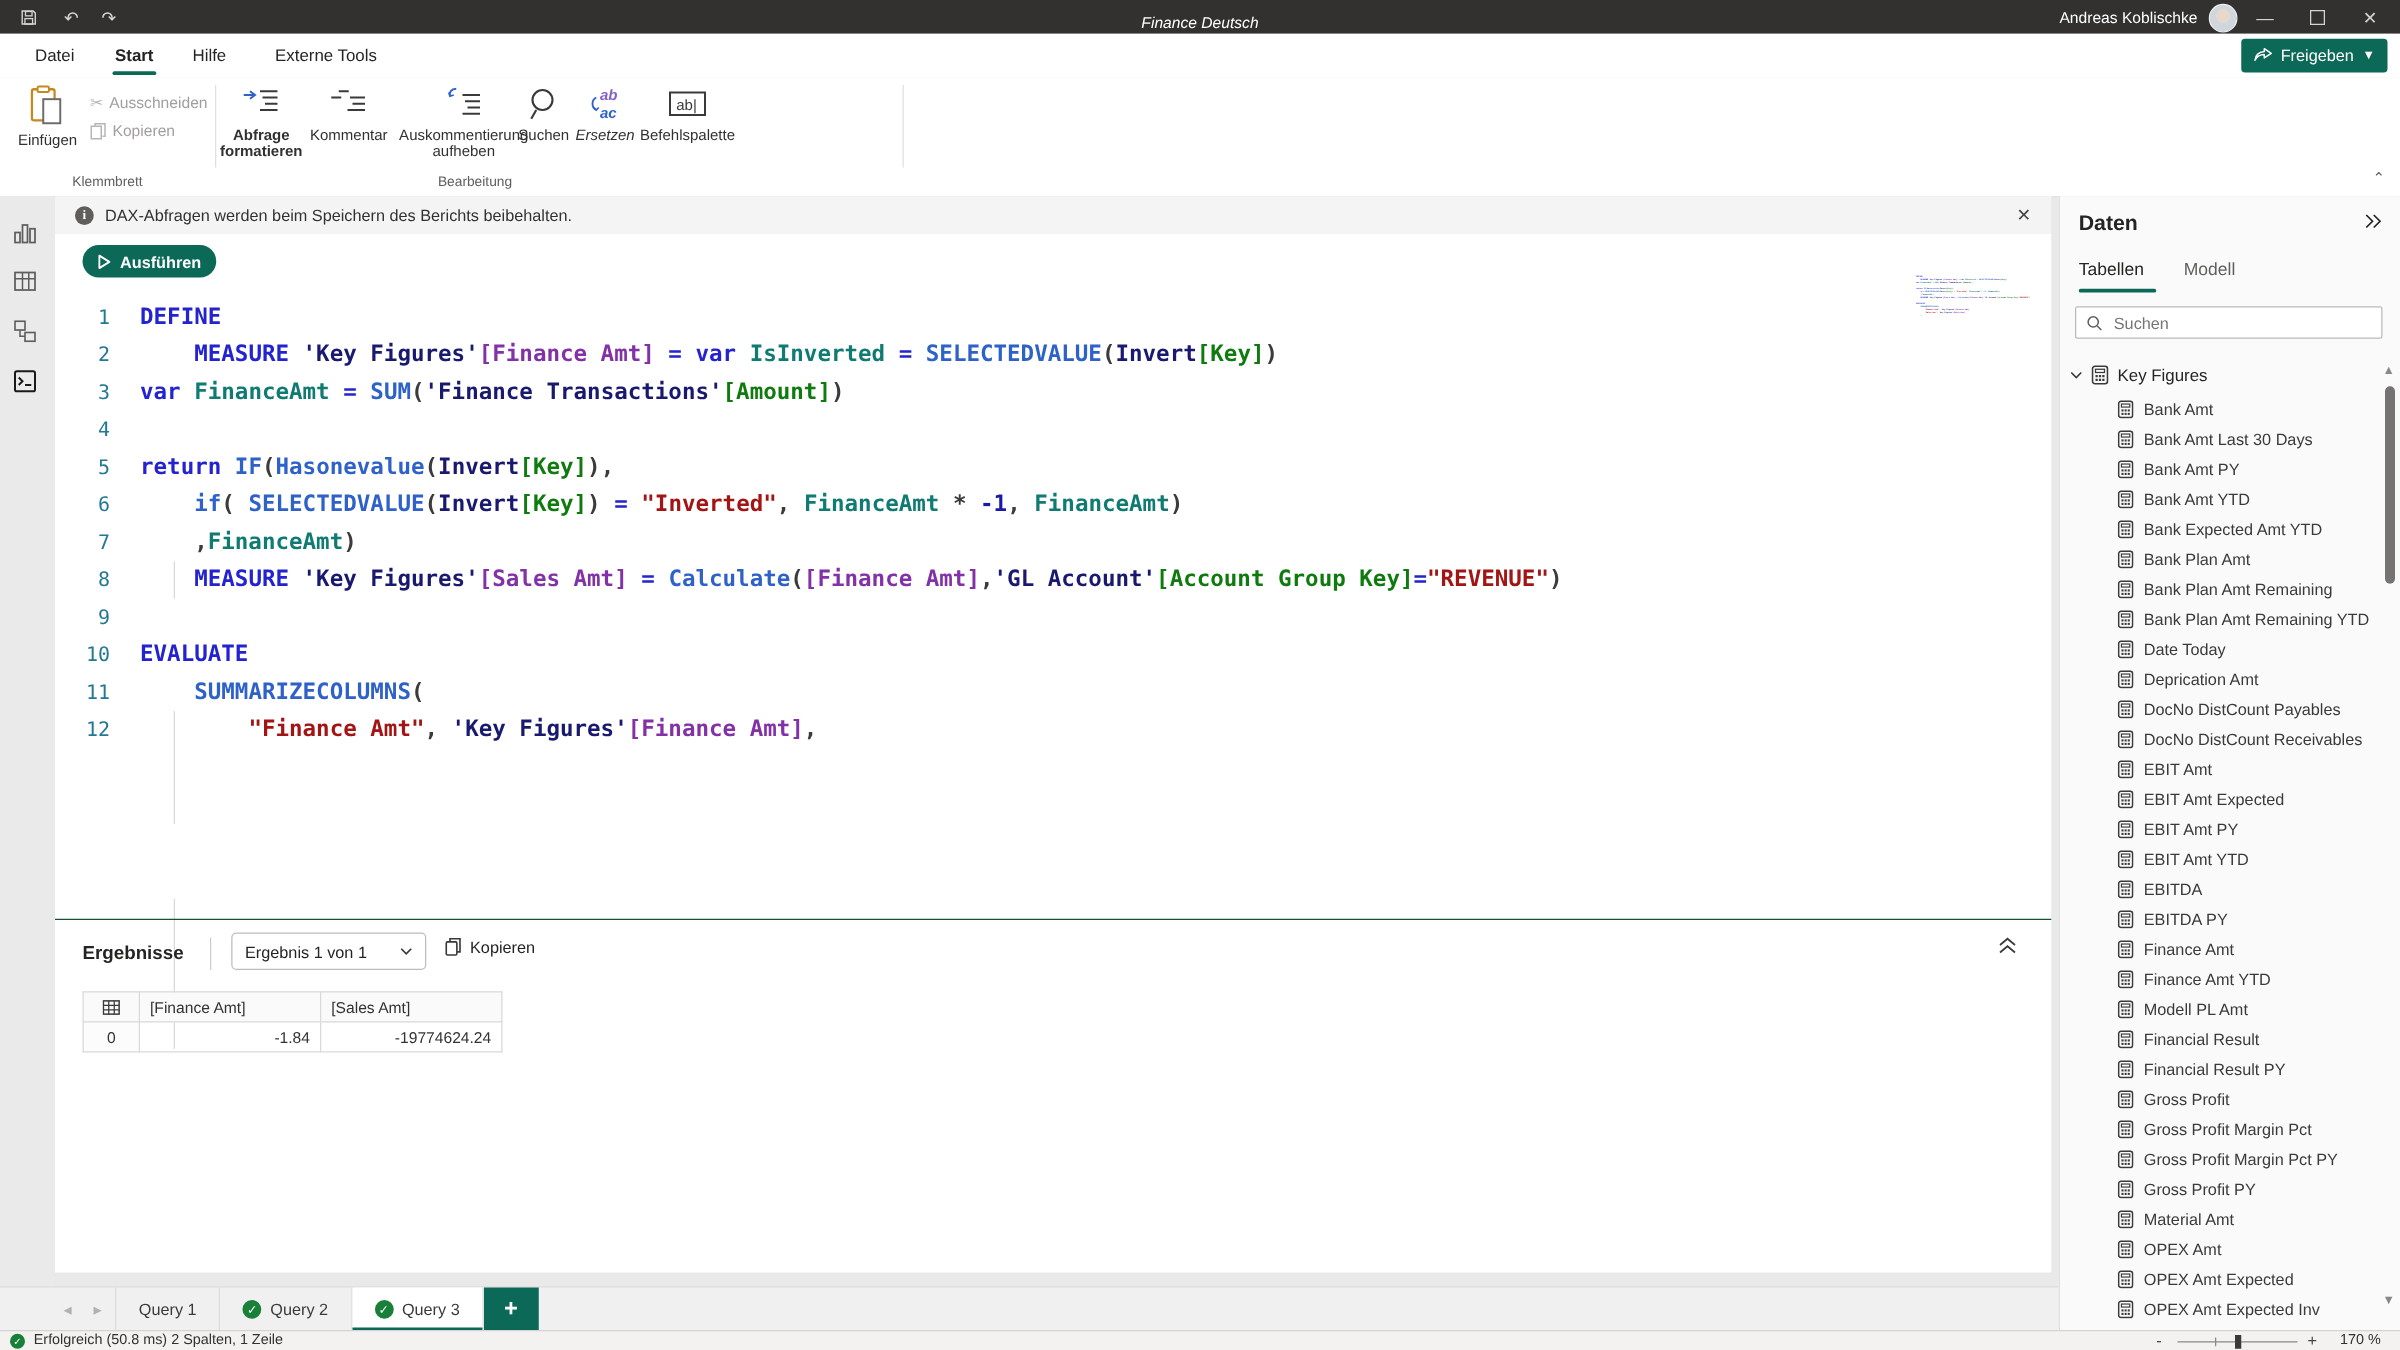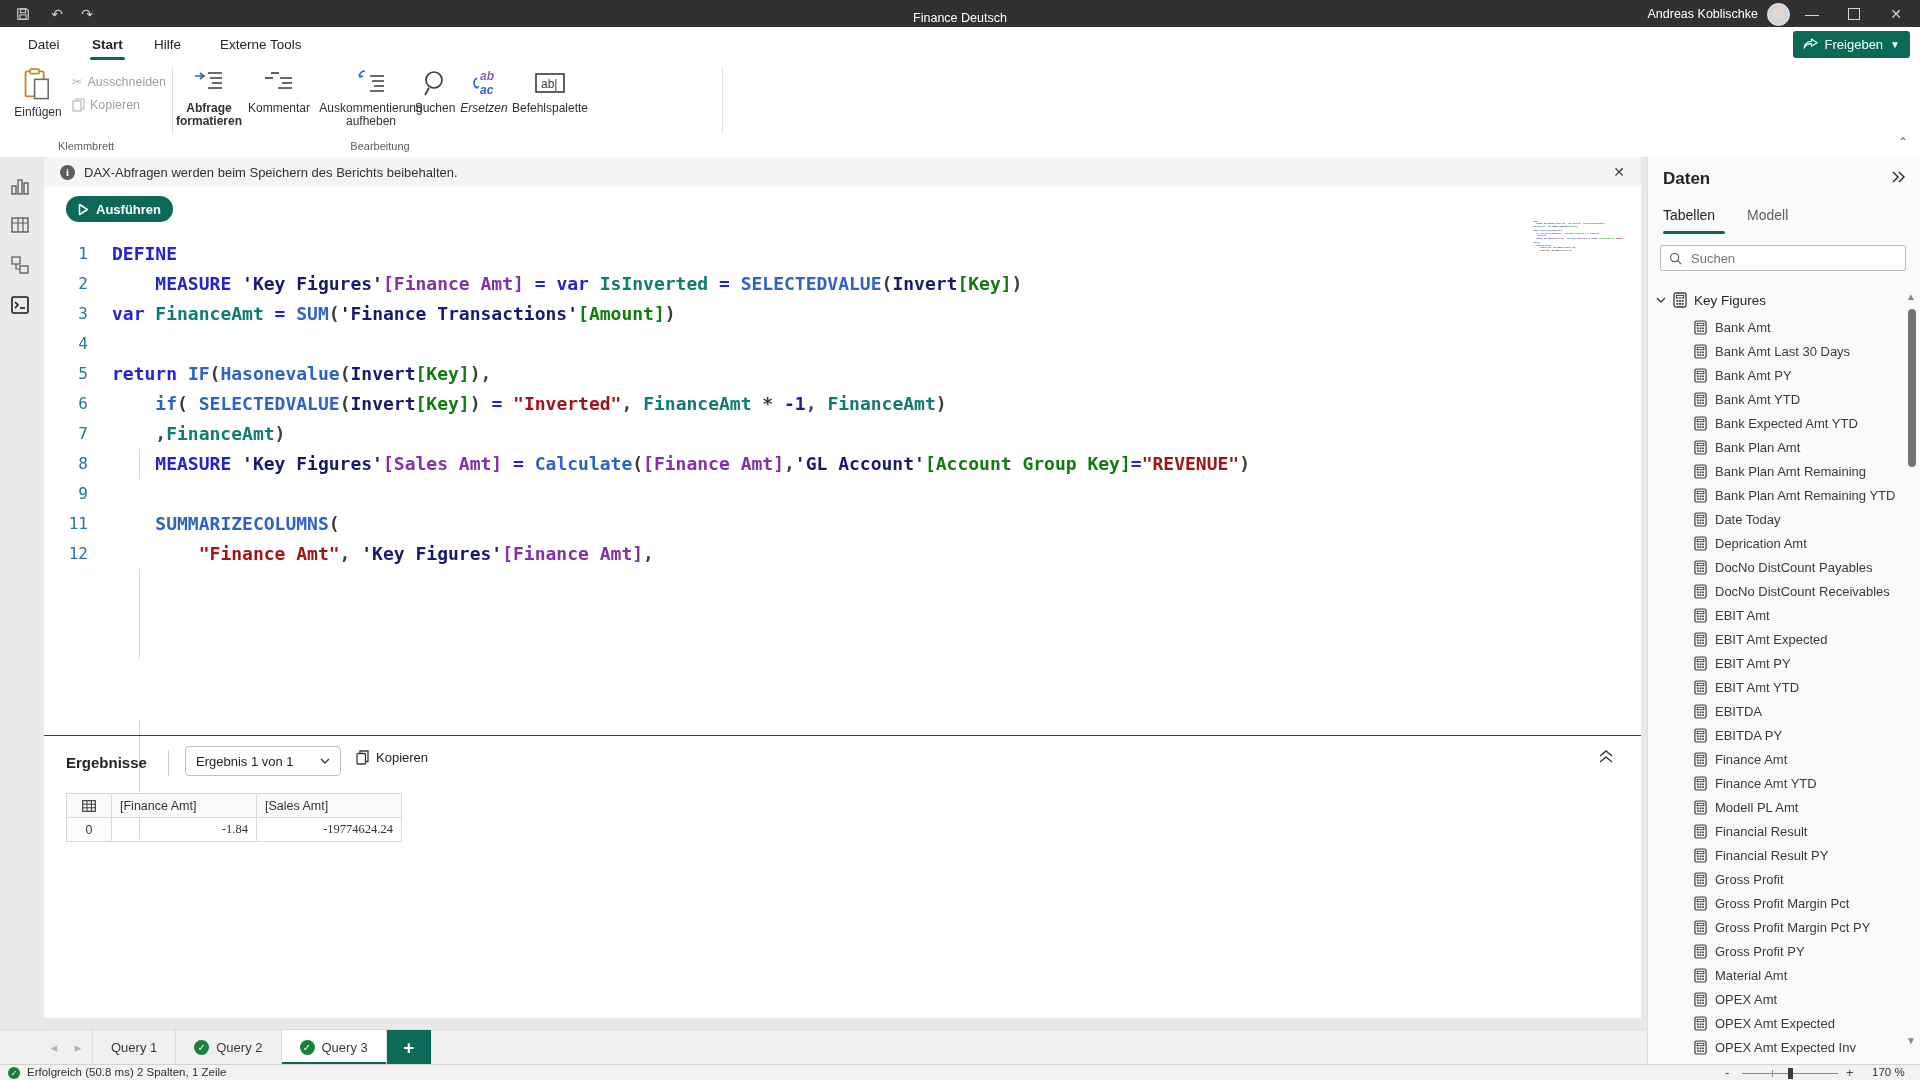--- a/index.html
+++ b/index.html
@@ -2,21 +2,21 @@
 <html><head>
 <meta charset="utf-8">
 <style>
   html,body{margin:0;padding:0;}
   body{width:1920px;height:1080px;position:relative;overflow:hidden;
        font-family:"Liberation Sans",sans-serif;background:#e9e9e9;color:#252423;}
   .abs{position:absolute;}
   
   #titlebar{left:0;top:0;width:1920px;height:27px;background:#323130;color:#fff;}
   #titlebar .tbtn{position:absolute;top:0;height:27px;display:flex;align-items:center;justify-content:center;color:#d6d4d2;font-size:14px;}
-  #tb-title{left:0;top:0;width:100%;height:36px;display:flex;align-items:center;justify-content:center;font-size:12.5px;color:#fff;}
+  #tb-title{left:0;top:0;width:100%;height:36px;display:flex;align-items:center;justify-content:center;font-size:12.5px;color:#fff;font-style:italic;}
   #tb-user{position:absolute;right:162px;top:0;height:27px;display:flex;align-items:center;font-size:12.5px;color:#fff;}
   #tb-avatar{position:absolute;right:130px;top:3px;width:21px;height:21px;border-radius:50%;
      background:radial-gradient(circle at 50% 42%,#e8d8cc 0 34%,#cfd6dd 35% 100%);border:1.5px solid #f0f0f0;}
   #win-min{right:88px;width:40px;} #win-max{right:46px;width:40px;} #win-close{right:4px;width:40px;}
   #win-max span{display:block;width:10px;height:10px;border:1.2px solid #d6d4d2;}
   
   #menubar{left:0;top:27px;width:1920px;height:35px;background:#fff;}
   .menu-item{position:absolute;top:0;height:35px;display:flex;align-items:center;font-size:13.5px;color:#252423;padding:0 4px;}
   .menu-item.active{font-weight:bold;}
   .menu-item.active::after{content:"";position:absolute;left:2px;right:2px;bottom:2px;height:3px;background:#0c6957;border-radius:2px;}
@@ -60,21 +60,21 @@
   #res-sep{position:absolute;left:124px;top:14px;width:1px;height:26px;background:#d0cecc;}
   #res-dd{position:absolute;left:141px;top:10px;width:134px;height:28px;border:1px solid #bfbdbb;border-radius:4px;
      display:flex;align-items:center;justify-content:space-between;padding:0 10px;font-size:13px;color:#252423;background:#fff;}
   #res-copy{position:absolute;left:312px;top:14px;display:flex;align-items:center;gap:7px;font-size:13px;color:#252423;}
   #res-collapse{position:absolute;right:22px;top:12px;width:20px;height:24px;color:#3b3a39;}
   #res-table{position:absolute;left:22px;top:57px;border-collapse:collapse;font-size:12.5px;color:#333;}
   #res-table td,#res-table th{border:1px solid #d9d9d9;height:23px;padding:0 8px;font-weight:normal;}
   #res-table th{background:#fafafa;text-align:left;}
   #res-table .c-ic{width:28px;text-align:center;background:#fafafa;}
   #res-table .c-idx{text-align:center;background:#fcfcfc;}
-  #res-table .c-val{text-align:right;width:128px;font-family:Liberation Serif, serif;}
+  #res-table .c-val{text-align:right;width:128px;}
   
   #querytabs{left:0;top:1029px;width:1647px;height:35px;background:#f0f0f0;border-top:1px solid #dddcdb;}
   .qnav{position:absolute;top:0;height:35px;width:24px;display:flex;align-items:center;justify-content:center;color:#b3b1af;font-size:13px;}
   #qtabs-row{position:absolute;left:92px;top:0;height:35px;display:flex;}
   .qtab{height:35px;display:flex;align-items:center;justify-content:center;gap:7px;font-size:13px;color:#3b3a39;
      padding:0 18px;border-right:1px solid #dddcdb;position:relative;}
   .qtab:first-child{border-left:1px solid #dddcdb;}
   .qtab.active{background:#fff;}
   .qtab.active::after{content:"";position:absolute;left:0;right:0;bottom:0;height:3px;background:#0c6957;}
   .qcheck{width:15px;height:15px;border-radius:50%;background:#188038;color:#fff;font-size:10px;display:flex;align-items:center;justify-content:center;}
@@ -293,20 +293,24 @@
         <span class="ln">7</span>
         <span class="ctext"><span class="tk-op">    ,</span><span class="tk-var">FinanceAmt</span><span class="tk-op">)</span></span>
       </div>
       <div class="code-line">
         <span class="ln">8</span>
         <span class="ctext"><span class="tk-op">    </span><span class="tk-kw">MEASURE</span><span class="tk-op"> </span><span class="tk-tbl">'Key Figures'</span><span class="tk-meas">[Sales Amt]</span><span class="tk-op"> </span><span class="tk-eq">=</span><span class="tk-op"> </span><span class="tk-fn">Calculate</span><span class="tk-op">(</span><span class="tk-meas">[Finance Amt]</span><span class="tk-op">,</span><span class="tk-tbl">'GL Account'</span><span class="tk-col">[Account Group Key]</span><span class="tk-eq">=</span><span class="tk-str">"REVENUE"</span><span class="tk-op">)</span></span>
       </div>
       <div class="code-line">
         <span class="ln">9</span>
         <span class="ctext"></span>
+      </div>
+      <div class="code-line">
+        <span class="ln">10</span>
+        <span class="ctext"><span class="tk-kw">EVALUATE</span></span>
       </div>
       <div class="code-line">
         <span class="ln">11</span>
         <span class="ctext"><span class="tk-op">    </span><span class="tk-fn">SUMMARIZECOLUMNS</span><span class="tk-op">(</span></span>
       </div>
       <div class="code-line">
         <span class="ln">12</span>
         <span class="ctext"><span class="tk-op">        </span><span class="tk-str">"Finance Amt"</span><span class="tk-op">, </span><span class="tk-tbl">'Key Figures'</span><span class="tk-meas">[Finance Amt]</span><span class="tk-op">,</span></span>
       </div>
     </div>

